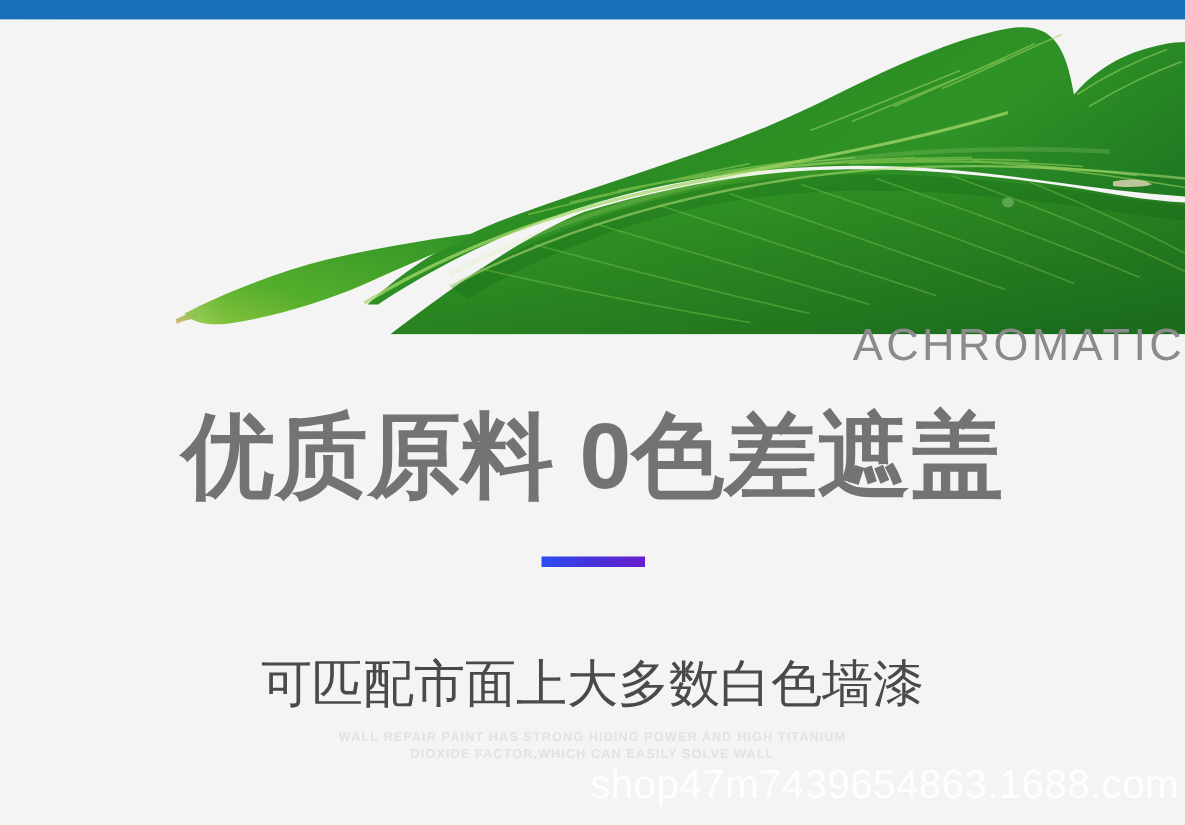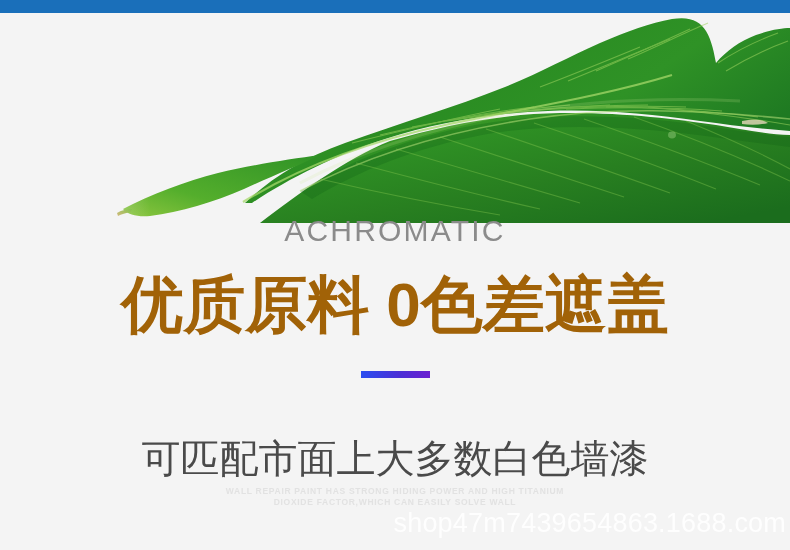--- a/index.html
+++ b/index.html
@@ -47,38 +47,38 @@
     top: 0;
     display: block;
   }
 
   
   #eyebrow {
     position: absolute;
     left: 0;
     top: 216px;
     width: 790px;
-    text-align: center;
+    text-align: right;
     font-size: 30px;
     font-weight: 300;
     letter-spacing: 2.2px;
     color: #8b8b8b;
     line-height: 1;
     white-space: nowrap;
   }
 
   #headline {
     position: absolute;
     left: 0;
     top: 272px;
     width: 790px;
     text-align: center;
     font-size: 62px;
     font-weight: 700;
-    color: #a16207;
+    color: #737373;
     line-height: 1.05;
     letter-spacing: 0px;
     white-space: nowrap;
   }
 
   #divider {
     position: absolute;
     left: 361px;
     top: 371px;
     width: 69px;
@@ -98,21 +98,21 @@
     line-height: 1.15;
     white-space: nowrap;
   }
 
   #subline-2 {
     position: absolute;
     left: 0;
     top: 437px;
     width: 790px;
     text-align: center;
-    font-size: 39px;
+    font-size: 34px;
     font-weight: 300;
     color: #4a4a4a;
     line-height: 1.15;
     white-space: nowrap;
   }
 
   
   #fineprint {
     position: absolute;
     left: 0;

